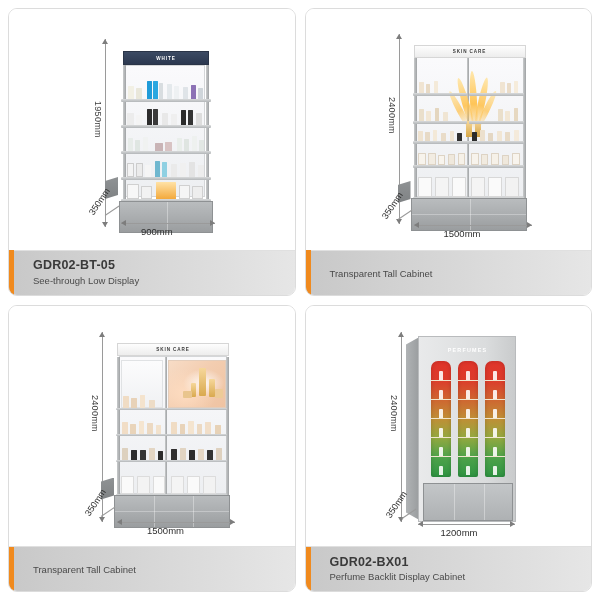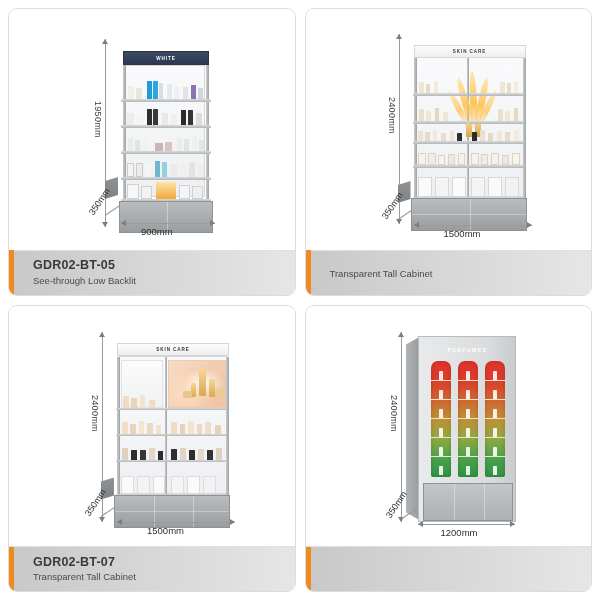--- a/index.html
+++ b/index.html
@@ -283,21 +283,21 @@
       <div class="dim-d-label" style="left:82px; top:200px; transform:rotate(-56deg);">350mm</div>
 
       <div class="dim-h" style="left:112px; top:214px; width:94px;"></div>
       <div class="dim-h-label" style="left:132px; top:217px;">900mm</div>
     </div>
 
     <div class="caption">
       <div class="accent"></div>
       <div class="cap-text">
         <div class="code">GDR02-BT-05</div>
-        <div class="desc">See-through Low Backlit</div>
+        <div class="desc">See-through Low Display</div>
       </div>
     </div>
   </div>
 
   <div class="card">
     <div class="stage">
 
       <div class="dim-v" style="left:93px; top:25px; height:190px;"></div>
       <div class="dim-v-label" style="left:81px; top:88px;">2400mm</div>
 
@@ -476,21 +476,20 @@
       <div class="dim-d" style="left:92px; top:210px; width:17px; transform:rotate(-34deg);"></div>
       <div class="dim-d-label" style="left:78px; top:204px; transform:rotate(-56deg);">350mm</div>
 
       <div class="dim-h" style="left:108px; top:216px; width:118px;"></div>
       <div class="dim-h-label" style="left:138px; top:219px;">1500mm</div>
     </div>
 
     <div class="caption">
       <div class="accent"></div>
       <div class="cap-text">
-        <div class="code">GDR02-BT-07</div>
         <div class="desc">Transparent Tall Cabinet</div>
       </div>
     </div>
   </div>
 
   <div class="card">
     <div class="stage">
 
       <div class="dim-v" style="left:95px; top:26px; height:190px;"></div>
       <div class="dim-v-label" style="left:83px; top:89px;">2400mm</div>
@@ -552,16 +551,20 @@
 
       <div class="dim-d" style="left:96px; top:212px; width:17px; transform:rotate(-34deg);"></div>
       <div class="dim-d-label" style="left:82px; top:206px; transform:rotate(-56deg);">350mm</div>
 
       <div class="dim-h" style="left:112px; top:218px; width:97px;"></div>
       <div class="dim-h-label" style="left:135px; top:221px;">1200mm</div>
     </div>
 
     <div class="caption">
       <div class="accent"></div>
+      <div class="cap-text">
+        <div class="code">GDR02-BX01</div>
+        <div class="desc">Perfume Backlit Display Cabinet</div>
+      </div>
     </div>
   </div>
 
 </div>
 
 </body></html>

